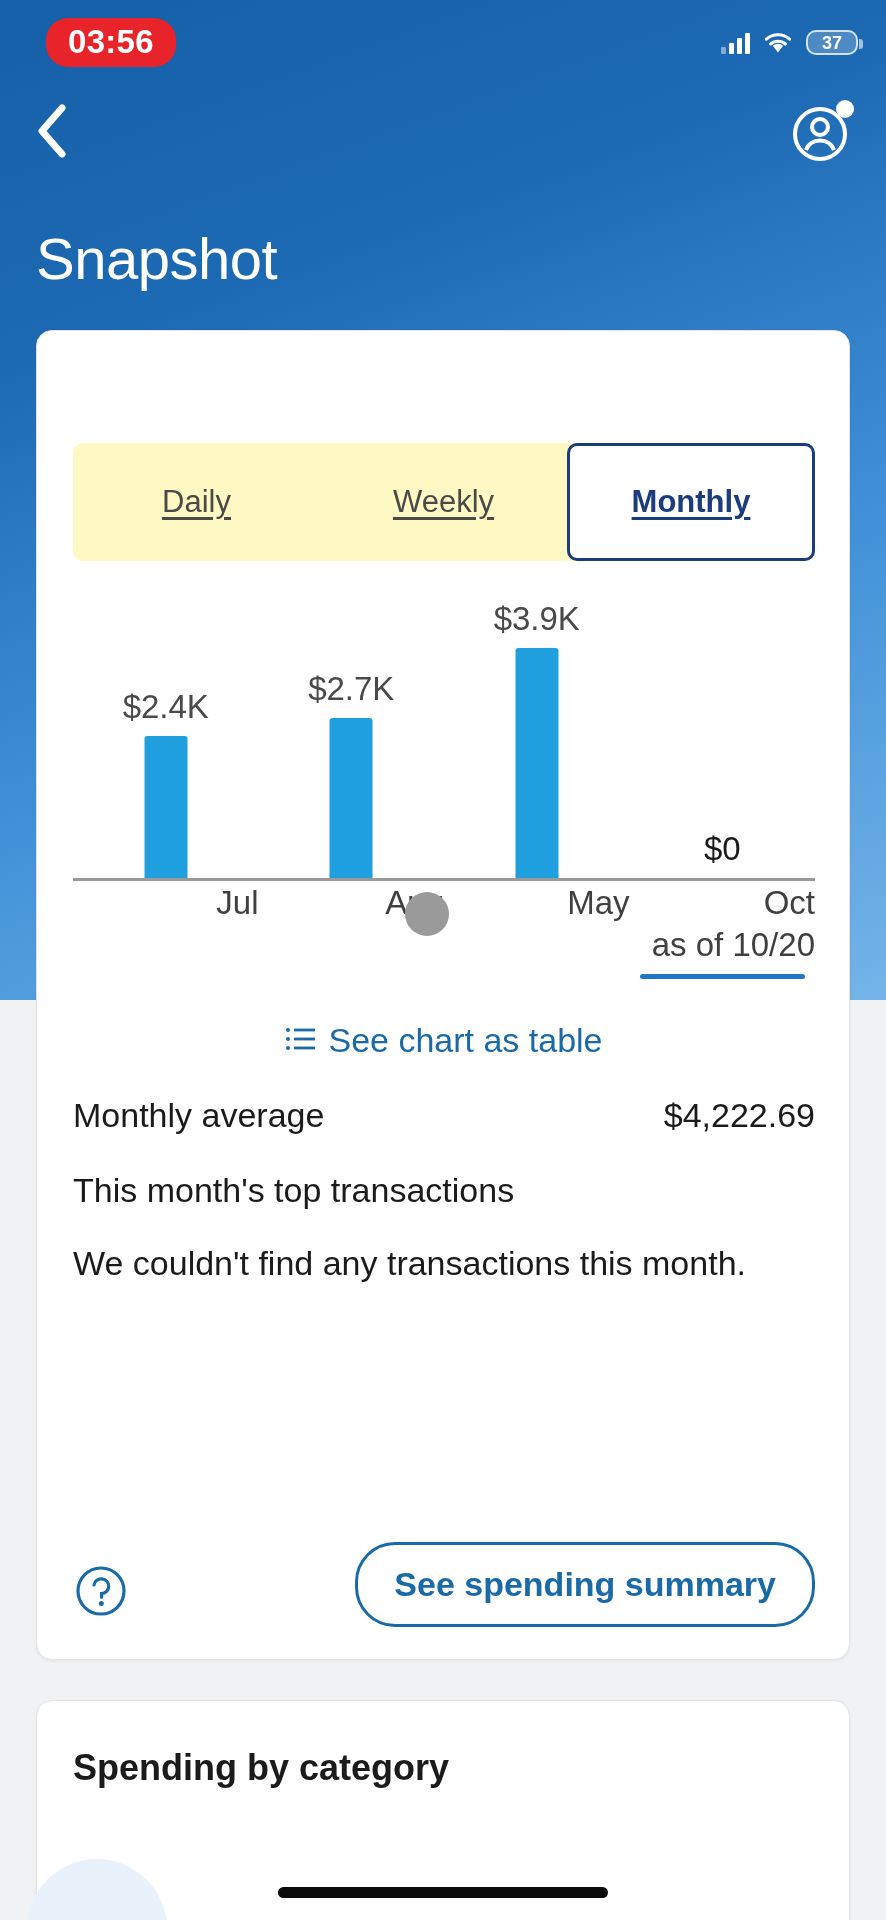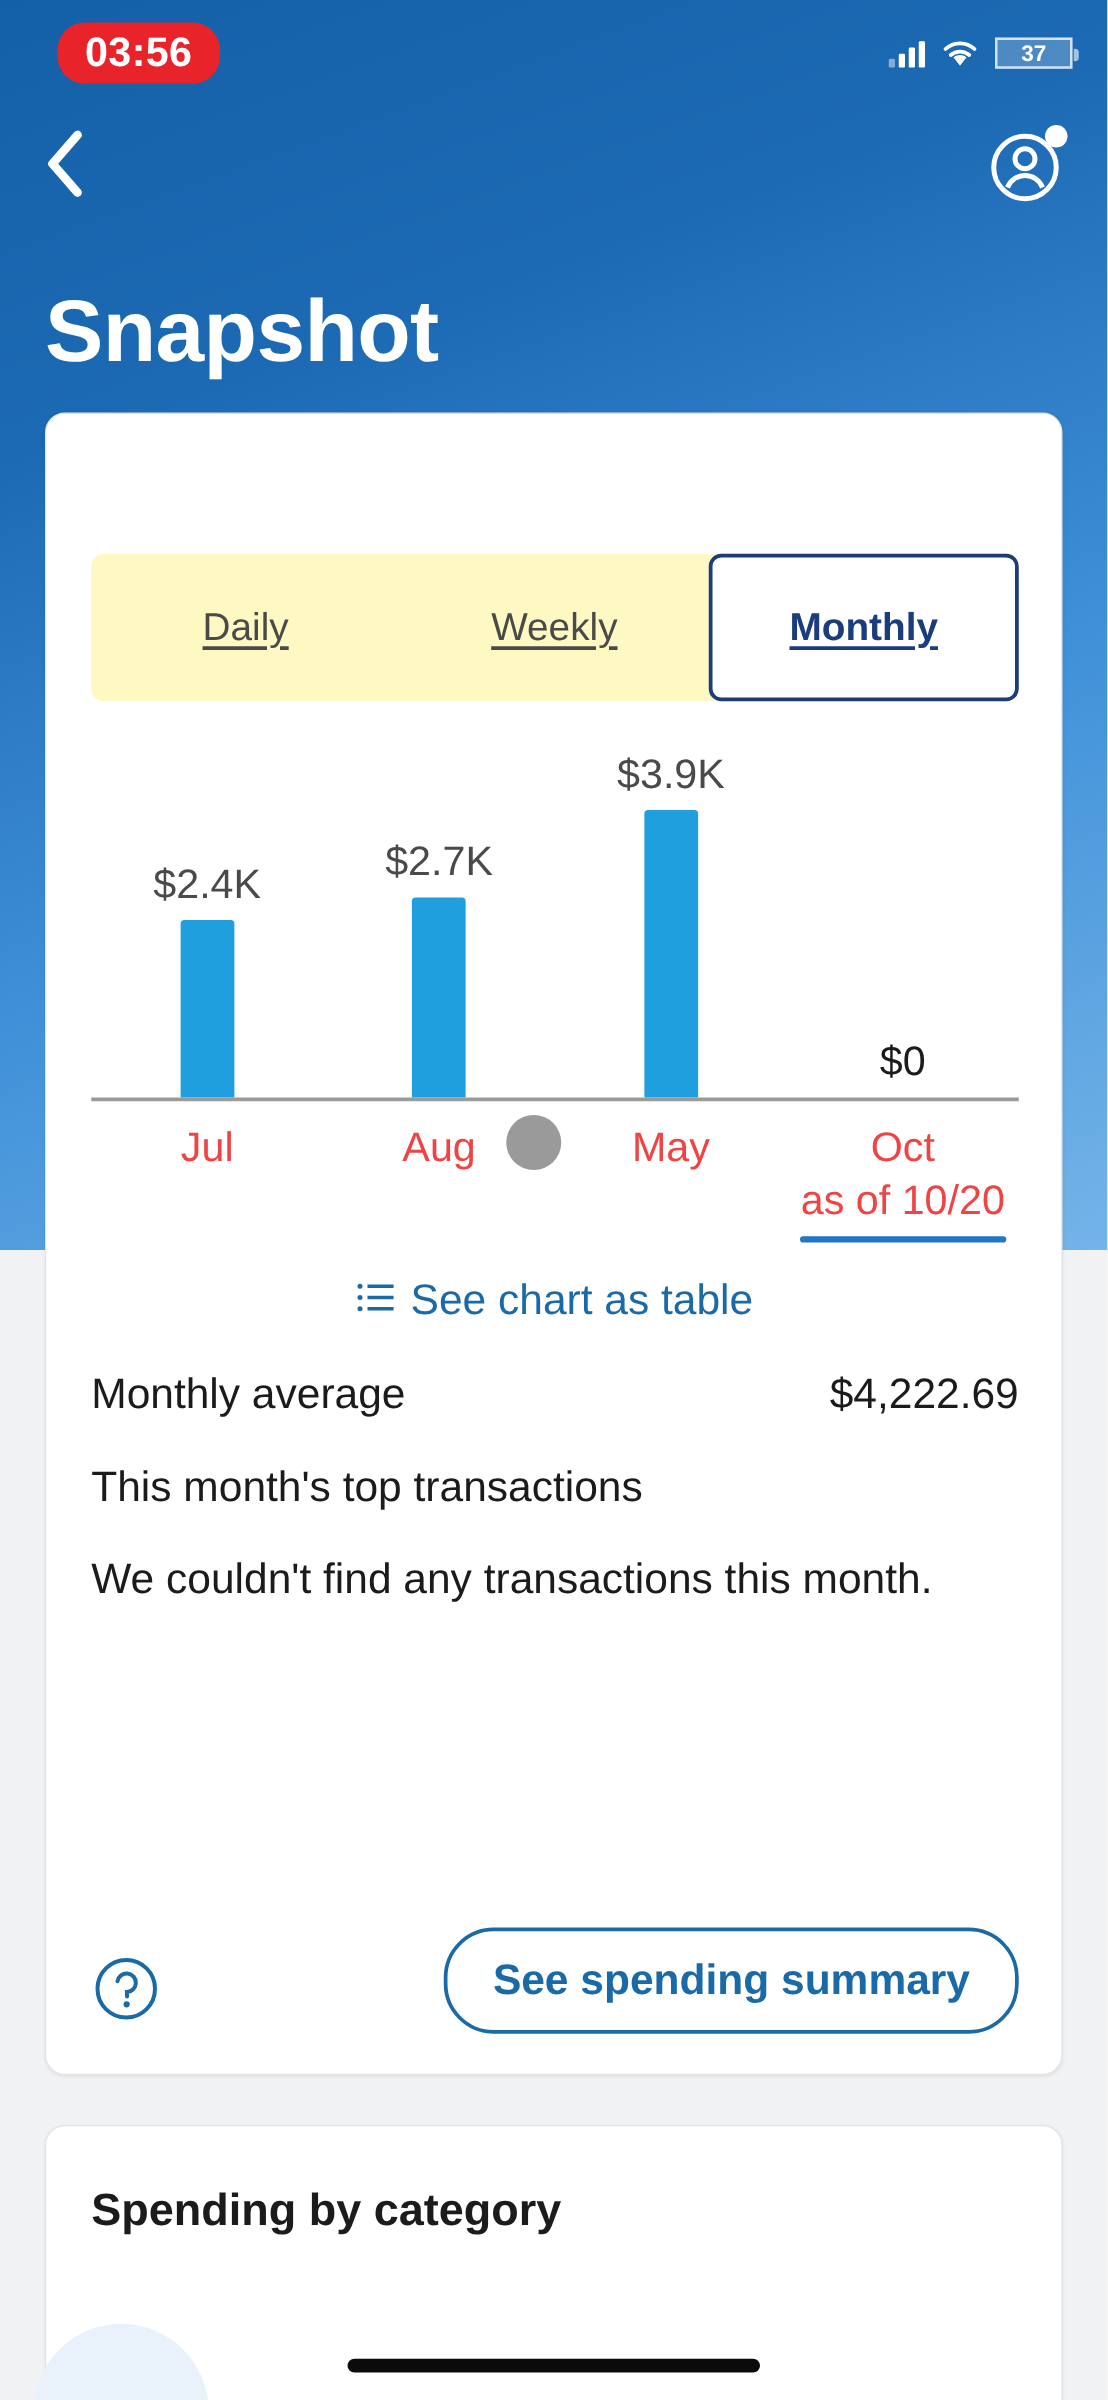--- a/index.html
+++ b/index.html
@@ -43,22 +43,22 @@
   }
   .signal{ display:flex; align-items:flex-end; gap:3px; height:22px;}
   .signal i{ display:block; width:5px; background:#ffffff; border-radius:1px; }
   .signal i:nth-child(1){height:7px;opacity:.45;}
   .signal i:nth-child(2){height:11px;}
   .signal i:nth-child(3){height:16px;}
   .signal i:nth-child(4){height:21px;}
   .wifi{ width:30px;height:22px; position:relative; }
   .wifi svg{display:block;}
   .battery{
-    width:62px;height:25px;border:2.5px solid rgba(255,255,255,.75);
-    border-radius:0; position:relative; display:flex;align-items:center;justify-content:center;
+    width:52px;height:25px;border:2.5px solid rgba(255,255,255,.75);
+    border-radius:10px; position:relative; display:flex;align-items:center;justify-content:center;
     background:rgba(255,255,255,.22);
   }
   .battery:after{
     content:""; position:absolute; right:-7px; top:7px; width:4px;height:10px;
     background:rgba(255,255,255,.6); border-radius:0 3px 3px 0;
   }
   .battery span{ font-size:18px;font-weight:bold;color:#ffffff; line-height:1;}
 
   
   .nav-row{
@@ -70,21 +70,21 @@
   }
   .back-btn svg{display:block;}
   .avatar-btn{
     position:absolute; right:30px; top:6px; width:66px;height:66px;
   }
   .avatar-btn svg{display:block;}
 
   
   .page-title{
     position:absolute; left:36px; top:230px; z-index:6;
-    color:#ffffff; font-size:70px; font-weight:bold; letter-spacing:-0.5px;
+    color:#ffffff; font-size:58px; font-weight:normal; letter-spacing:-0.5px;
     line-height:1;
   }
 
   
   .card{
     position:absolute; left:36px; width:814px;
     background:#ffffff; border-radius:16px;
     border:1px solid #e2e4e7;
     z-index:5;
     box-shadow:0 1px 3px rgba(0,0,0,.07);
@@ -134,22 +134,22 @@
     position:absolute; left:50%; transform:translateX(-50%);
     font-size:33px; color:#4a4a4a; white-space:nowrap;
   }
   .bar-col.empty .blabel{ color:#1b1b1b; }
 
   
   .xaxis{
     position:absolute; left:36px; top:553px; width:742px; height:110px;
   }
   .xlab{
-    position:absolute; top:15px; width:185px; text-align:center;
-    font-size:33px; color:#ef4444;
+    position:absolute; top:0; width:185px; text-align:right;
+    font-size:33px; color:#404040;
   }
   .xlab .sub{ display:block; font-size:33px; margin-top:4px; }
   .xlab .underline{
     display:block; margin:10px auto 0; width:165px; height:5px;
     background:#2176c7; border-radius:3px;
   }
   .touch-dot{
     position:absolute; left:332px; top:8px; width:44px;height:44px;
     border-radius:50%; background:#9a9a9a;
   }

